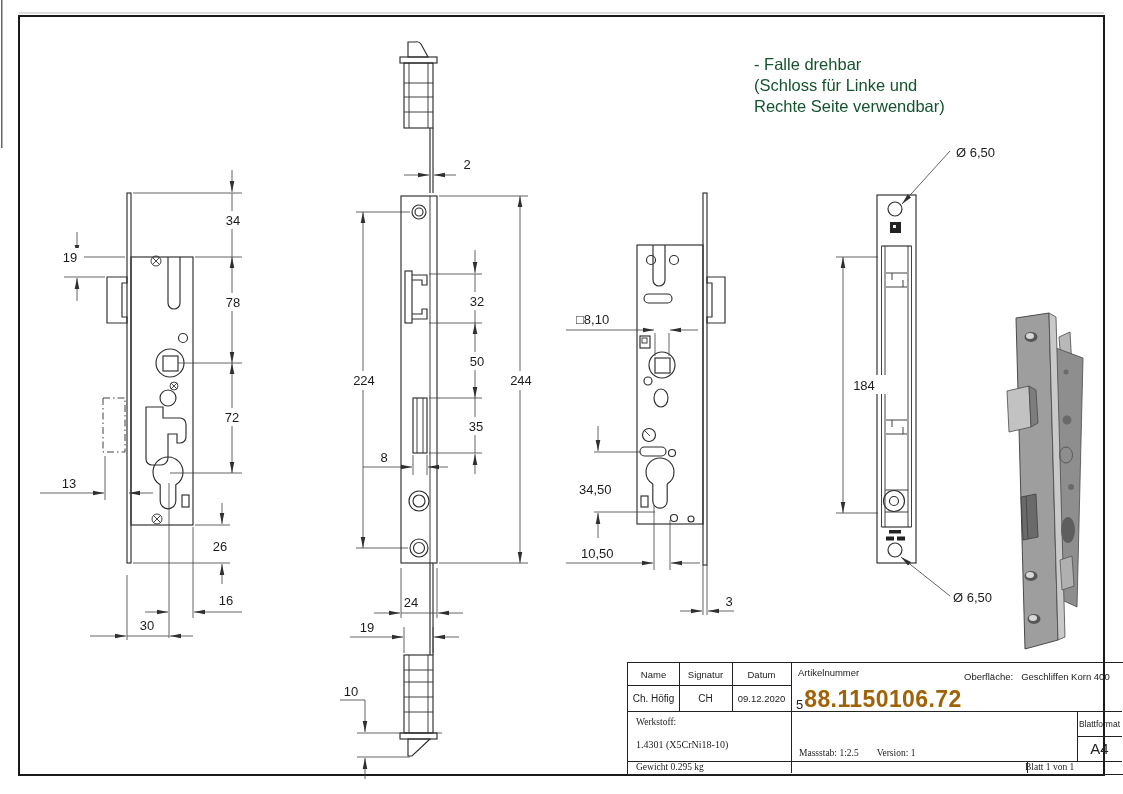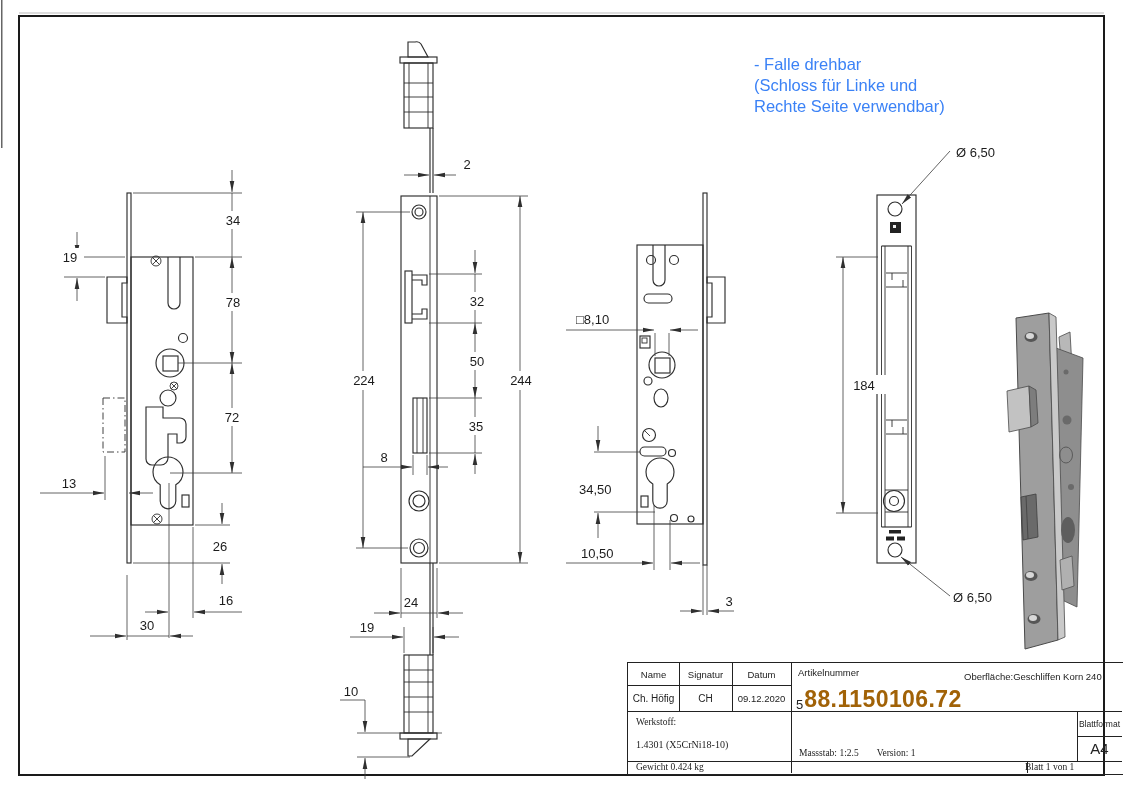--- a/index.html
+++ b/index.html
@@ -5,21 +5,21 @@
   html,body{margin:0;padding:0;background:#fff;width:1123px;height:794px;overflow:hidden;
             font-family:"Liberation Sans",sans-serif;}
   #page{position:relative;width:1123px;height:794px;background:#fff;}
   svg{position:absolute;left:0;top:0;}
   .p1{stroke:#2e2e2e;stroke-width:1.15;fill:none;stroke-linejoin:miter;stroke-linecap:butt;}
   .p0{stroke:#2e2e2e;stroke-width:0.9;fill:none;}
   .dm{stroke:#3c3c3c;stroke-width:0.8;fill:none;}
   .dsh{stroke:#2e2e2e;stroke-width:0.9;stroke-dasharray:7 3 1.5 3;fill:none;}
   text.dl{font-family:"Liberation Sans",sans-serif;font-size:13px;fill:#1c1c1c;}
   .bg{fill:#ffffff;}
-  #note{position:absolute;left:754px;top:54px;font-size:16.5px;line-height:21px;color:#3b82f6;white-space:nowrap;}
+  #note{position:absolute;left:754px;top:54px;font-size:16.5px;line-height:21px;color:#14532d;white-space:nowrap;}
   
   #tb{position:absolute;left:607px;top:662px;width:497px;height:113px;border:1.6px solid #222;
       box-sizing:border-box;color:#222;margin-left:20px;}
   .tbl{position:absolute;background:#222;}
   .cell{position:absolute;display:flex;align-items:center;justify-content:center;
         font-size:9.5px;box-sizing:border-box;white-space:nowrap;}
   .cellL{justify-content:flex-start;padding-left:8px;font-family:Liberation Serif, serif;}
   #artnr-row{position:absolute;left:168px;top:18px;height:30px;display:flex;align-items:flex-end;}
   #artnr-prefix{font-size:13px;line-height:1;margin-right:1px;}
   #artnr{font-size:23px;font-weight:700;letter-spacing:0.4px;line-height:1;color:#a16207;}
@@ -372,27 +372,27 @@
   <div class="cell" style="left:51px;top:0;width:53px;height:22px">Signatur</div>
   <div class="cell" style="left:104px;top:0;width:59px;height:22px">Datum</div>
   <div class="cell" style="left:0;top:22px;width:51px;height:26px;font-size:10px">Ch. Höfig</div>
   <div class="cell" style="left:51px;top:22px;width:53px;height:26px;font-size:10px">CH</div>
   <div class="cell" style="left:104px;top:22px;width:59px;height:26px">09.12.2020</div>
   <div class="cell" style="left:170px;top:3px;width:120px;height:12px;justify-content:flex-start">Artikelnummer</div>
   <div id="artnr-row">
     <span id="artnr-prefix">5</span>
     <span id="artnr">88.1150106.72</span>
   </div>
-  <div class="cell" style="left:336px;top:6px;width:158px;height:14px;justify-content:flex-start;">
+  <div class="cell" style="left:336px;top:6px;width:158px;height:14px;justify-content:flex-start;gap:8px">
     <span>Oberfläche:</span>
-    <span>Geschliffen Korn 240</span>
+    <span>Geschliffen Korn 400</span>
   </div>
   <div class="cell cellL" style="left:0;top:52px;width:163px;height:14px">Werkstoff:</div>
   <div class="cell cellL" style="left:0;top:74px;width:163px;height:14px;font-size:10px">1.4301 (X5CrNi18-10)</div>
-  <div class="cell cellL" style="left:0;top:98px;width:163px;height:12px">Gewicht 0.424 kg</div>
+  <div class="cell cellL" style="left:0;top:98px;width:163px;height:12px">Gewicht 0.295 kg</div>
   <div class="cell cellL" style="left:163px;top:82px;width:236px;height:16px;gap:18px">
     <span>Massstab: 1:2.5</span>
     <span>Version: 1</span>
   </div>
   <div class="cell cellL" style="left:389px;top:98px;width:96px;height:12px">Blatt 1 von 1</div>
   <div class="cell" style="left:449px;top:48px;width:45px;height:25px;font-size:8.5px">Blattformat</div>
   <div class="cell" style="left:449px;top:73px;width:45px;height:25px;font-size:15px">A4</div>
 </div>
 
 </div>

